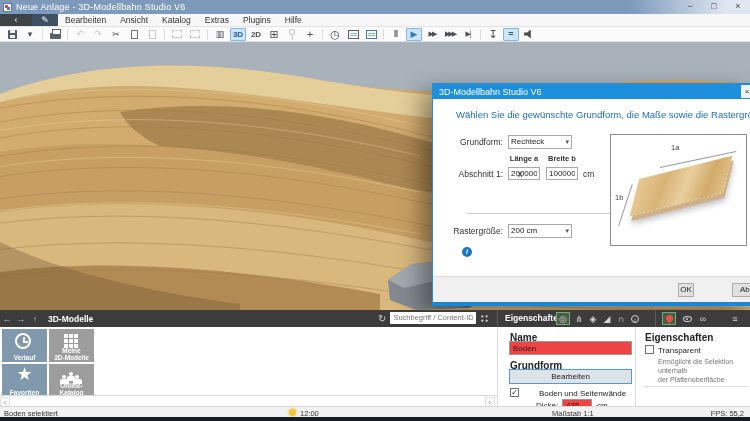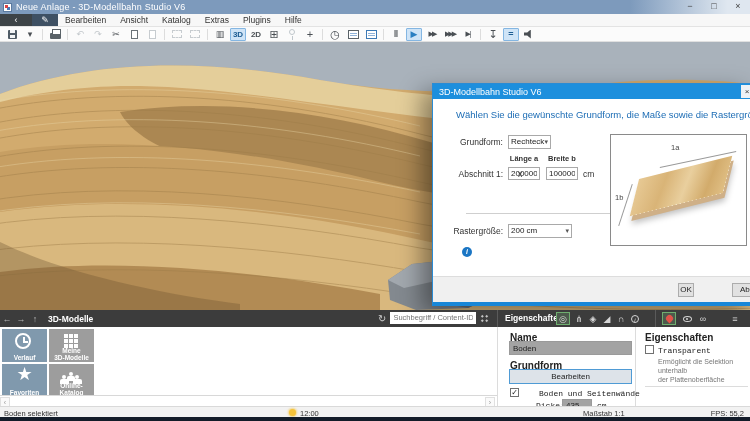--- a/index.html
+++ b/index.html
@@ -98,24 +98,24 @@
   .t-people{position:absolute;left:11px;top:6px;width:22px;height:14px;}
   .t-person{position:absolute;width:8px;height:5px;background:#fff;border-radius:2px 2px 0 0;bottom:0;}
   .t-person::after{content:"";position:absolute;left:2px;top:-4px;width:4px;height:4px;background:#fff;border-radius:50%;}
 
   .hscroll{position:absolute;left:0;top:85px;width:497px;height:12px;background:#fff;border-top:1px solid #d8d8d8;}
   .hs-btn{position:absolute;top:1px;width:10px;height:10px;border:1px solid #e0e0e0;color:#999;font-size:7px;text-align:center;line-height:9px;background:#fafafa;}
 
   .vsep-light{position:absolute;top:17px;width:1px;height:80px;background:#dcdcdc;}
 
   .plabel{position:absolute;font-weight:bold;font-size:10px;color:#222;}
-  .pinput{position:absolute;border:1px solid #9a9a9a;background:#a3a3a3;font-size:8px;padding:0 3px;color:#222;line-height:12px;}
+  .pinput{position:absolute;border:1px solid #9a9a9a;background:#ef4444;font-size:8px;padding:0 3px;color:#222;line-height:12px;}
   .pbtn{position:absolute;left:509px;top:59px;width:123px;height:15px;background:#dde3e9;border:1px solid #4f9bd5;text-align:center;font-size:8px;line-height:13px;color:#222;}
   .cb{position:absolute;width:9px;height:9px;border:1px solid #707070;background:#fff;font-size:8px;line-height:8px;text-align:center;color:#222;}
-  .cb-label{position:absolute;font-size:8px;color:#222;font-family:Liberation Mono, monospace;}
+  .cb-label{position:absolute;font-size:8px;color:#222;}
   .desc{position:absolute;font-size:7px;color:#777;line-height:1.3;}
 
   
   .statusbar{position:absolute;left:0;top:406px;width:750px;height:11px;background:#f2f2f2;border-top:1px solid #d9d9d9;font-size:7.5px;color:#333;}
   .ic-sun{position:absolute;left:289px;top:2px;width:7px;height:7px;background:#f5c33b;border-radius:50%;box-shadow:0 0 2px 1px rgba(245,195,59,.6);}
   .bottomstrip{position:absolute;left:0;top:417px;width:750px;height:4px;background:#131c29;}
 </style>
 </head>
 <body>
 
@@ -237,21 +237,21 @@
   </div>
 
   <div class="dialog">
     <div class="dlg-title">
       <span>3D-Modellbahn Studio V6</span>
       <span class="dlg-close">×</span>
     </div>
     <div class="dlg-heading">Wählen Sie die gewünschte Grundform, die Maße sowie die Rastergröße der Bodenp</div>
 
     <span class="dlg-label" style="left:0px;top:53px;">Grundform:</span>
-    <div class="dlg-select" style="left:75px;top:51px;width:43px;">
+    <div class="dlg-select" style="left:75px;top:51px;width:64px;">
       <span>Rechteck</span>
       <span class="caret">▾</span>
     </div>
 
     <span class="colhdr" style="left:74px;top:70px;">Länge a</span>
     <span class="colhdr" style="left:112px;top:70px;">Breite b</span>
     <span class="dlg-label" style="left:0px;top:85px;">Abschnitt 1:</span>
     <input class="dlg-input" style="left: 75px; top: 83px; width: 32px;" value="200000">
     <span class="dlg-label" style="left:65px;top:85px;width:44px;text-align:center;">x</span>
     <input class="dlg-input" style="left: 113px; top: 83px; width: 32px;" value="100000">
@@ -359,18 +359,18 @@
       <span>Ermöglicht die Selektion unterhalb</span><br>
       <span>der Plattenoberfläche</span>
     </span>
     <span style="position:absolute;left:645px;top:76px;width:103px;height:1px;background:#dcdcdc;"></span>
   </div>
 
   <div class="statusbar">
     <span style="position:absolute;left:4px;top:2px;">Boden selektiert</span>
     <span class="ic-sun"></span>
     <span style="position:absolute;left:300px;top:2px;">12:00</span>
-    <span style="position:absolute;left:552px;top:2px;margin-left:31px;">Maßstab 1:1</span>
+    <span style="position:absolute;left:552px;top:2px;">Maßstab 1:1</span>
     <span style="position:absolute;right:6px;top:2px;">FPS: 55,2</span>
   </div>
   <div class="bottomstrip"></div>
 
 </div>
 
 </body></html>

